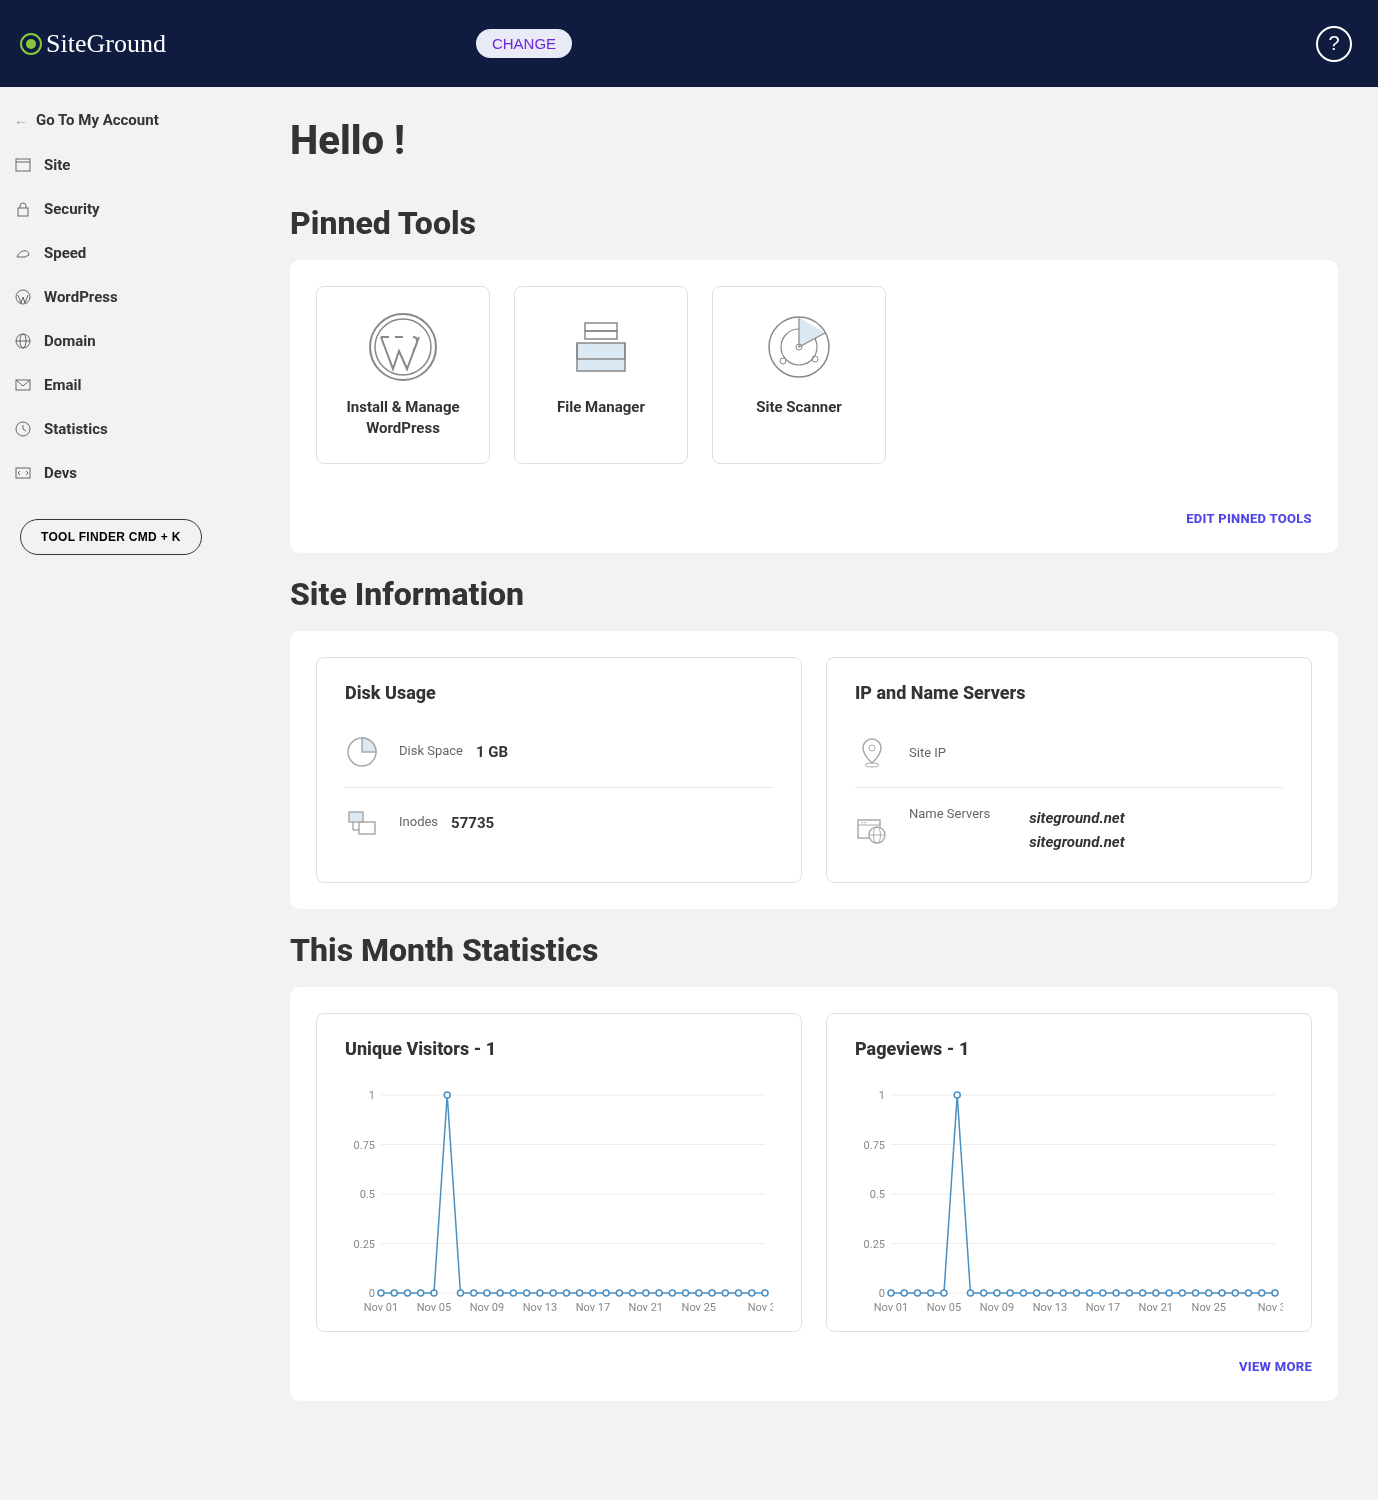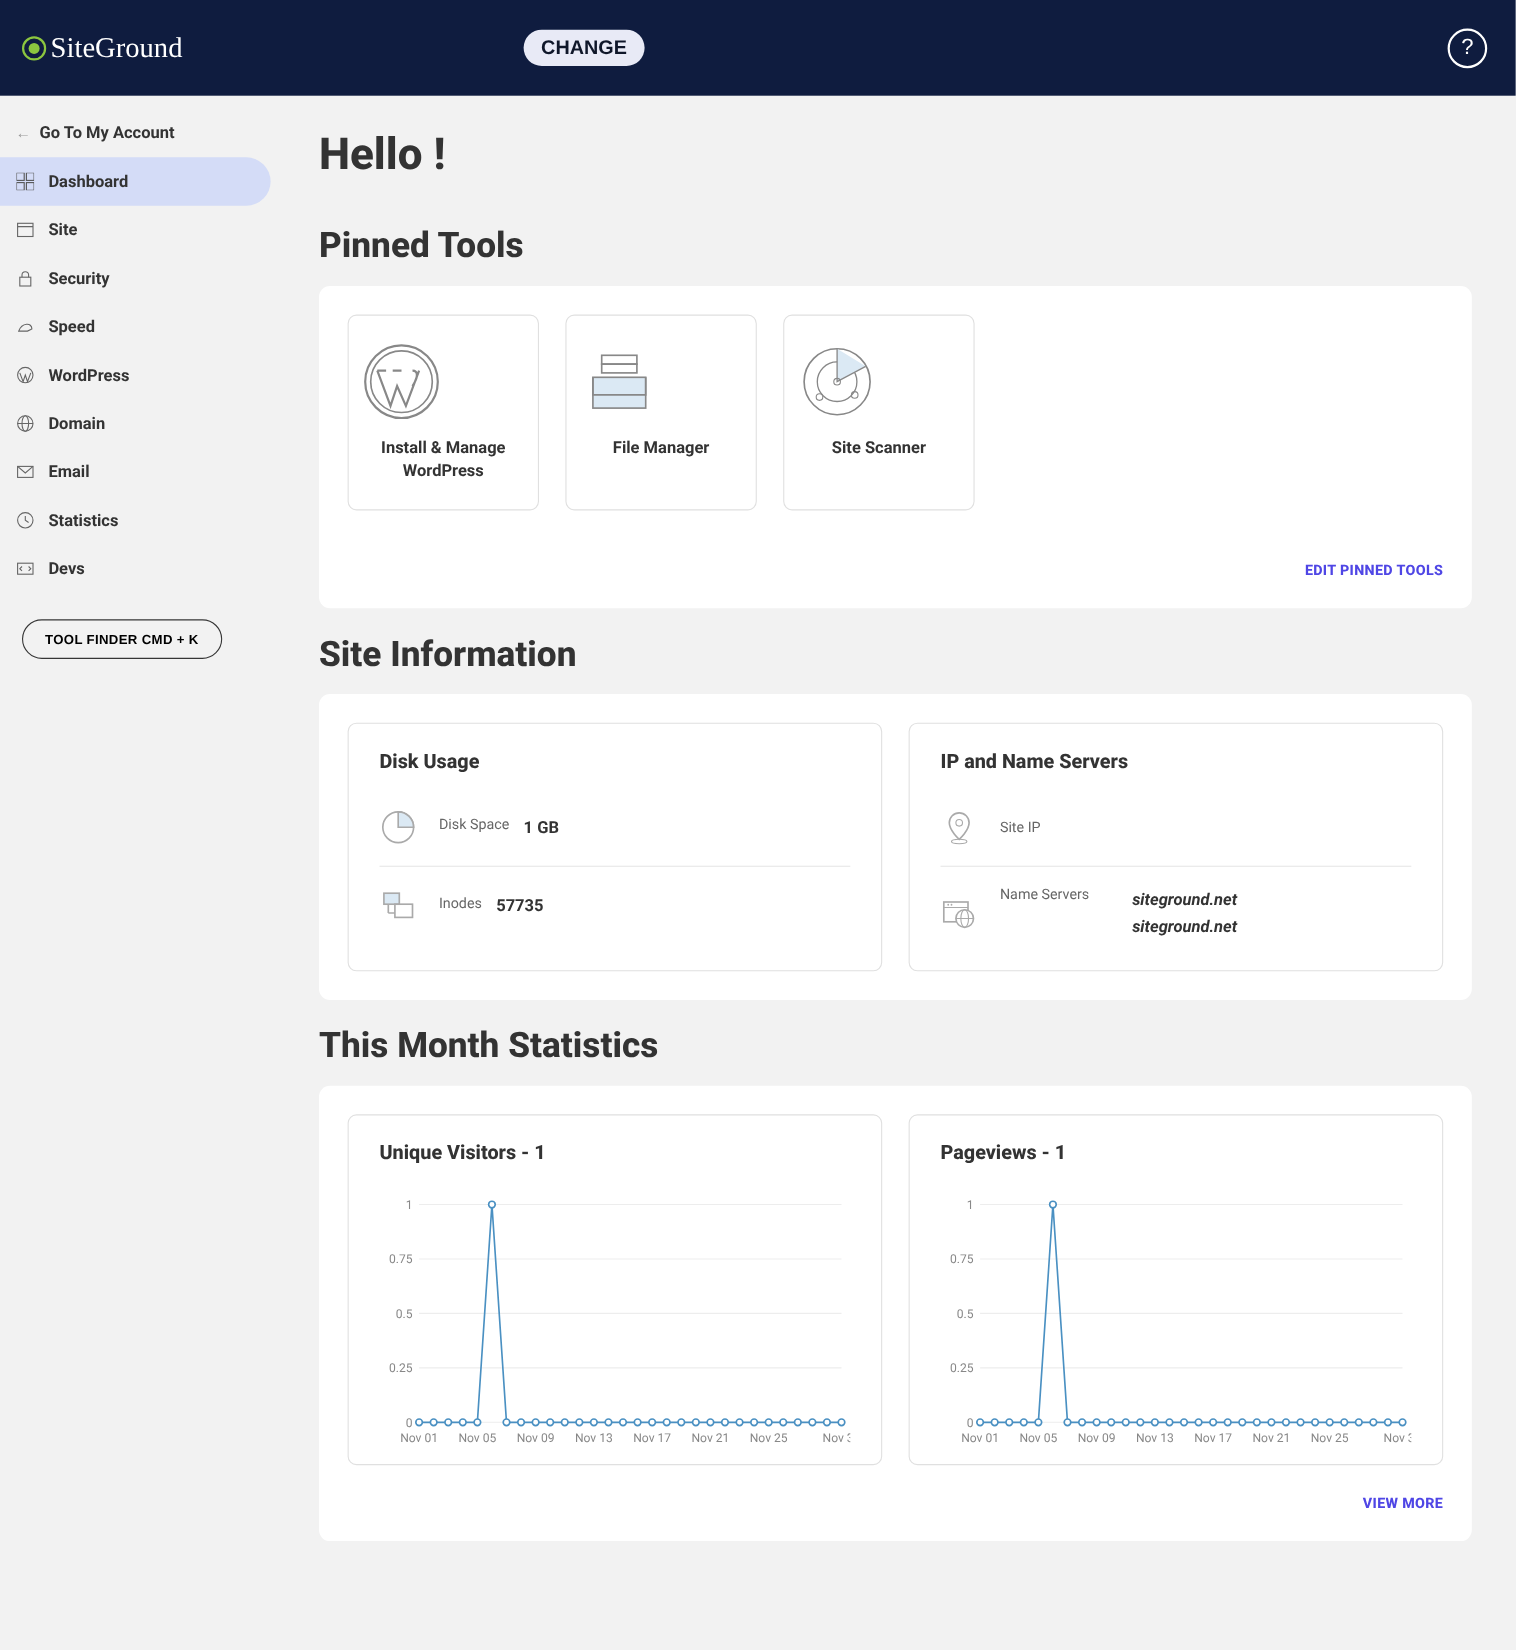--- a/index.html
+++ b/index.html
@@ -4,21 +4,21 @@
 <style>
   * { box-sizing: border-box; margin: 0; padding: 0; }
   body { font-family: -apple-system, BlinkMacSystemFont, "Segoe UI", Roboto, Arial, sans-serif; background: #f2f2f2; color: #333; width: 1378px; }
   
   
   .header { background: #0f1c3f; height: 87px; display: flex; align-items: center; padding: 0 20px; position: relative; }
   .logo { color: #fff; font-size: 24px; font-weight: 400; display: flex; align-items: center; gap: 4px; }
   .logo-icon { width: 22px; height: 22px; border-radius: 50%; border: 2px solid #8cc63f; display: inline-flex; align-items: center; justify-content: center; position: relative; }
   .logo-icon::after { content: ''; width: 10px; height: 10px; border-radius: 50%; background: #8cc63f; }
   .logo-text { font-family: 'Brush Script MT', cursive; font-size: 26px; color: #fff; }
-  .change-btn { margin-left: 310px; background: #e8eaf6; color: #0f172a; border: none; border-radius: 18px; padding: 6px 16px; font-size: 18px; font-weight: 700; cursor: pointer; }
+  .change-btn { margin-left: 310px; background: #e8eaf6; color: #6d28d9; border: none; border-radius: 18px; padding: 6px 16px; font-size: 15px; font-weight: 400; cursor: pointer; }
   .help-btn { position: absolute; right: 26px; width: 36px; height: 36px; border: 2px solid #fff; border-radius: 50%; background: transparent; color: #fff; font-size: 20px; display: flex; align-items: center; justify-content: center; cursor: pointer; }
   
   
   .container { display: flex; }
   .sidebar { width: 250px; background: #f2f2f2; padding-top: 10px; }
   .main { flex: 1; padding: 30px 40px; }
   
   
   .back-link { display: flex; align-items: center; gap: 8px; padding: 14px 14px; font-size: 15px; font-weight: 700; cursor: pointer; }
   .back-arrow { color: #999; font-size: 14px; }
@@ -28,21 +28,21 @@
   .tool-finder { margin: 24px 20px; padding: 10px 20px; border: 1.5px solid #363636; border-radius: 22px; font-size: 12px; font-weight: 700; text-align: center; cursor: pointer; background: transparent; letter-spacing: 0.3px; }
   
   
   .page-title { font-size: 40px; font-weight: 800; margin-bottom: 40px; }
   .section-title { font-size: 32px; font-weight: 800; margin-bottom: 18px; margin-top: 22px; }
   
   .panel { background: #fff; border-radius: 10px; padding: 26px; }
   
   
   .tools-grid { display: flex; gap: 24px; }
-  .tool-card { width: 174px; min-height: 174px; border: 1px solid #e0e0e0; border-radius: 8px; display: flex; flex-direction: column; justify-content: flex-start; padding: 24px 12px; cursor: pointer; }
+  .tool-card { width: 174px; min-height: 174px; border: 1px solid #e0e0e0; border-radius: 8px; display: flex; flex-direction: column; align-items: center; justify-content: flex-start; padding: 24px 12px; cursor: pointer; }
   .tool-icon { width: 72px; height: 72px; display: flex; align-items: center; justify-content: center; margin-bottom: 14px; }
   .tool-label { font-size: 15px; font-weight: 700; text-align: center; line-height: 1.4; }
   .edit-pinned { text-align: right; margin-top: 44px; }
   .edit-pinned a { color: #4f46e5; font-size: 13px; font-weight: 800; text-decoration: none; letter-spacing: 0.3px; cursor: pointer; }
   
   
   .info-grid { display: flex; gap: 24px; }
   .info-card { flex: 1; border: 1px solid #e0e0e0; border-radius: 8px; padding: 24px 28px; }
   .info-card-title { font-size: 18px; font-weight: 800; margin-bottom: 28px; }
   .info-row { display: flex; align-items: center; gap: 20px; padding: 4px 0; }
@@ -80,31 +80,20 @@
 </div>
 
 <div class="container">
 
   <div class="sidebar">
     <div class="back-link">
       <span class="back-arrow">←</span>
       <span>Go To My Account</span>
     </div>
 
-    <div class="nav-item active">
-      <span class="nav-icon">
-        <svg width="16" height="16" viewBox="0 0 16 16">
-            <rect x="0" y="0" width="7" height="7" fill="none" stroke="#555"></rect>
-            <rect x="9" y="0" width="7" height="7" fill="none" stroke="#555"></rect>
-            <rect x="0" y="9" width="7" height="7" fill="none" stroke="#555"></rect>
-            <rect x="9" y="9" width="7" height="7" fill="none" stroke="#555"></rect>
-          </svg>
-      </span>
-      <span>Dashboard</span>
-    </div>
     <div class="nav-item">
       <span class="nav-icon">
         <svg width="16" height="16" viewBox="0 0 16 16">
             <rect x="1" y="2" width="14" height="12" fill="none" stroke="#666"></rect>
             <line x1="1" y1="5" x2="15" y2="5" stroke="#666"></line>
           </svg>
       </span>
       <span>Site</span>
     </div>
     <div class="nav-item">

